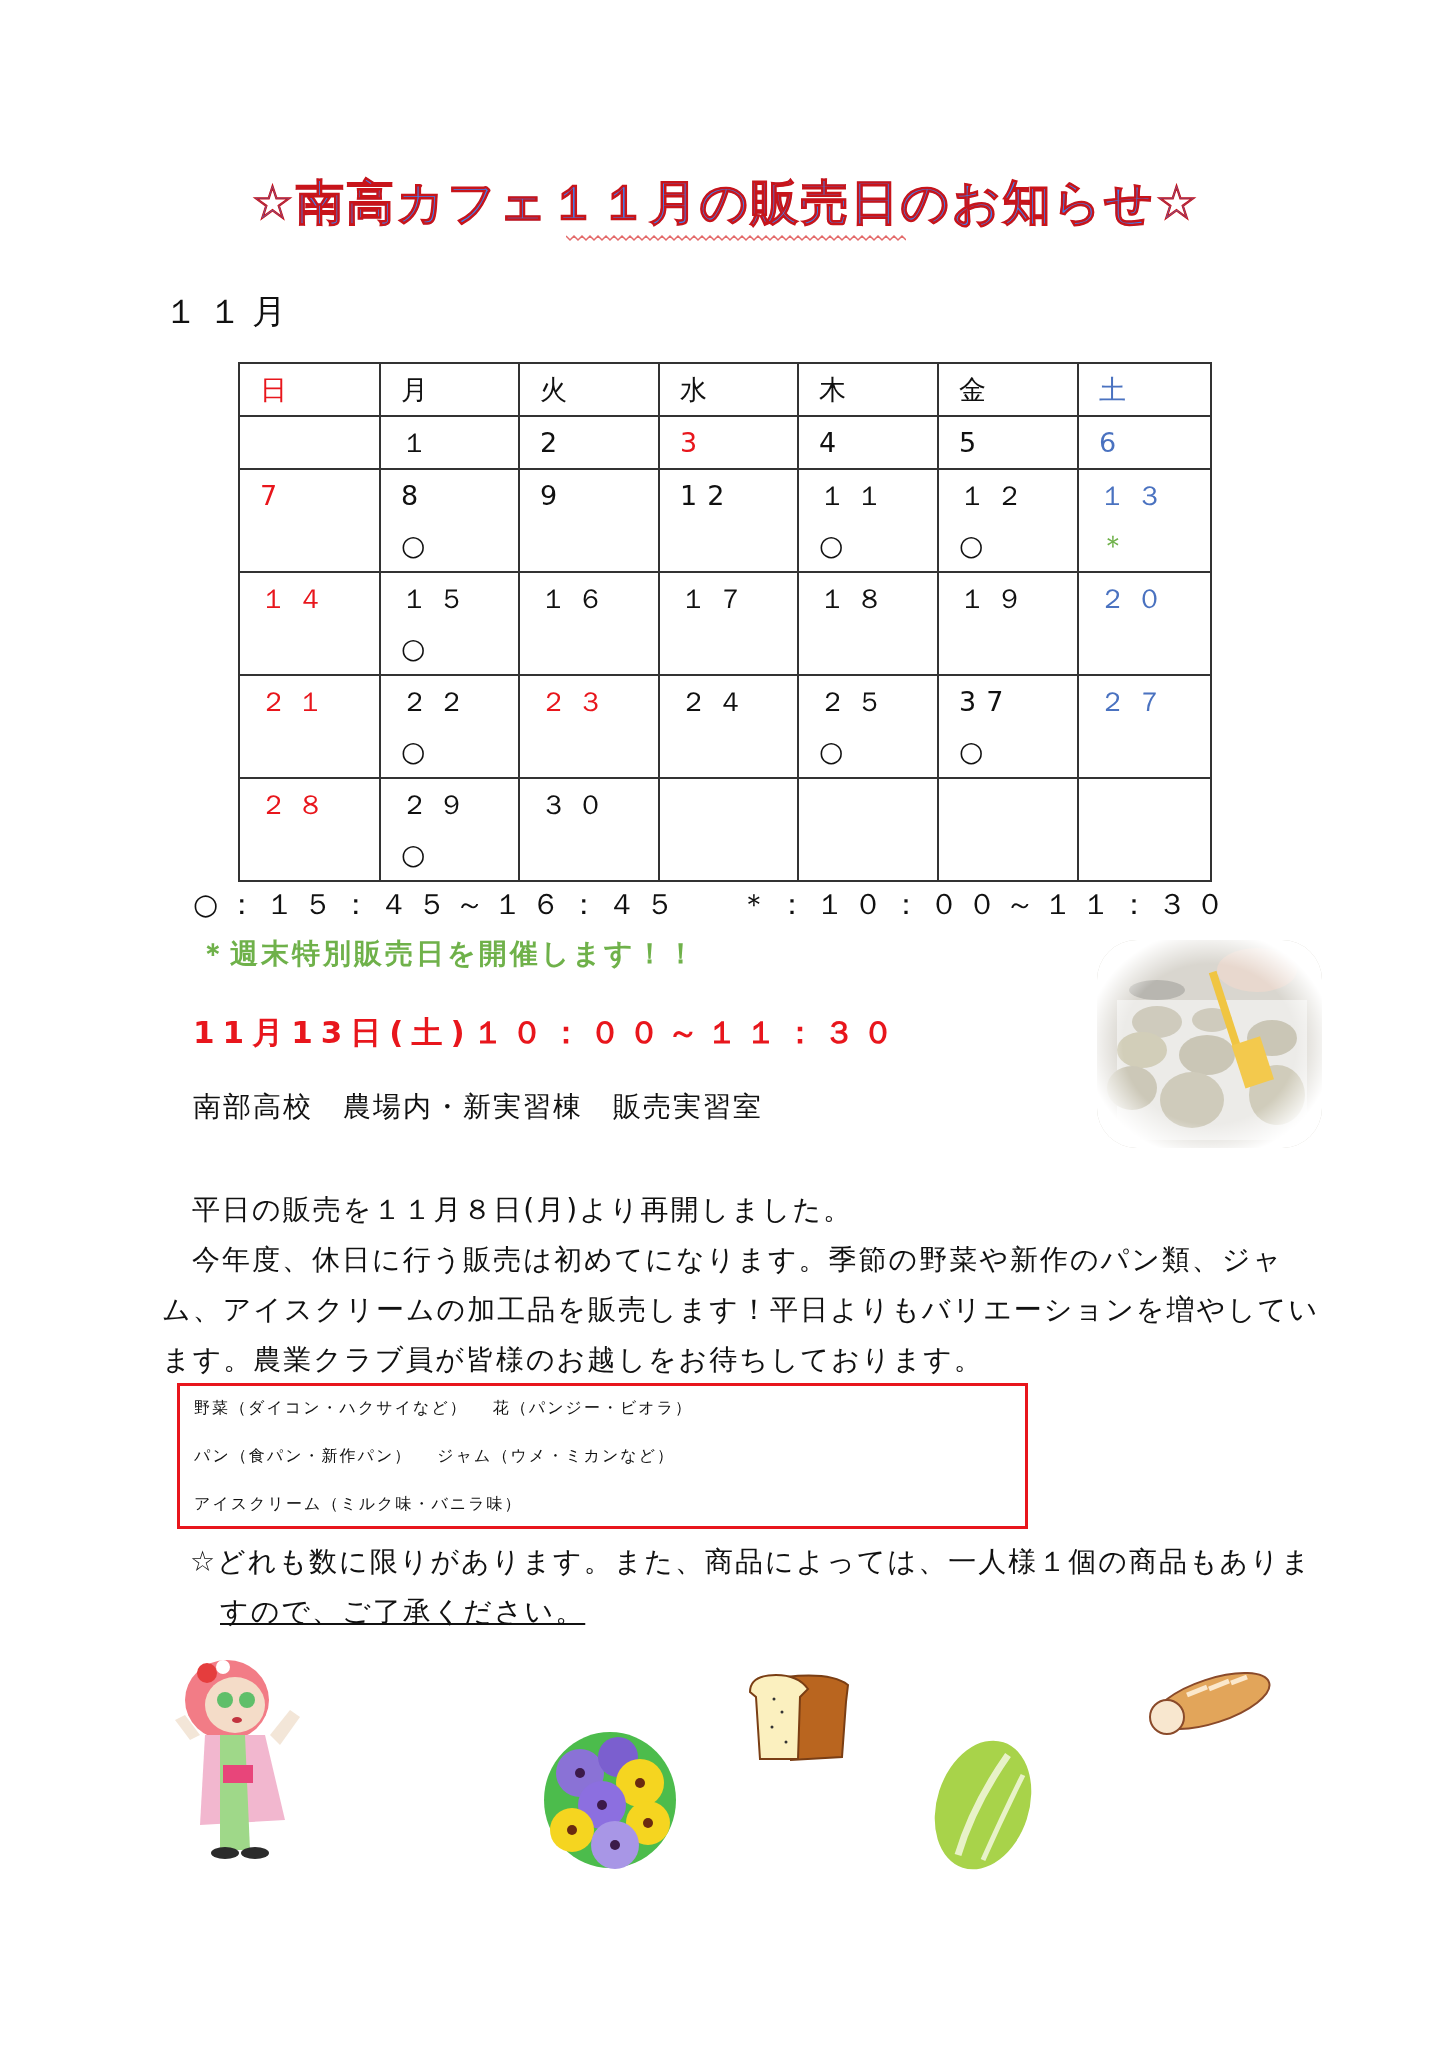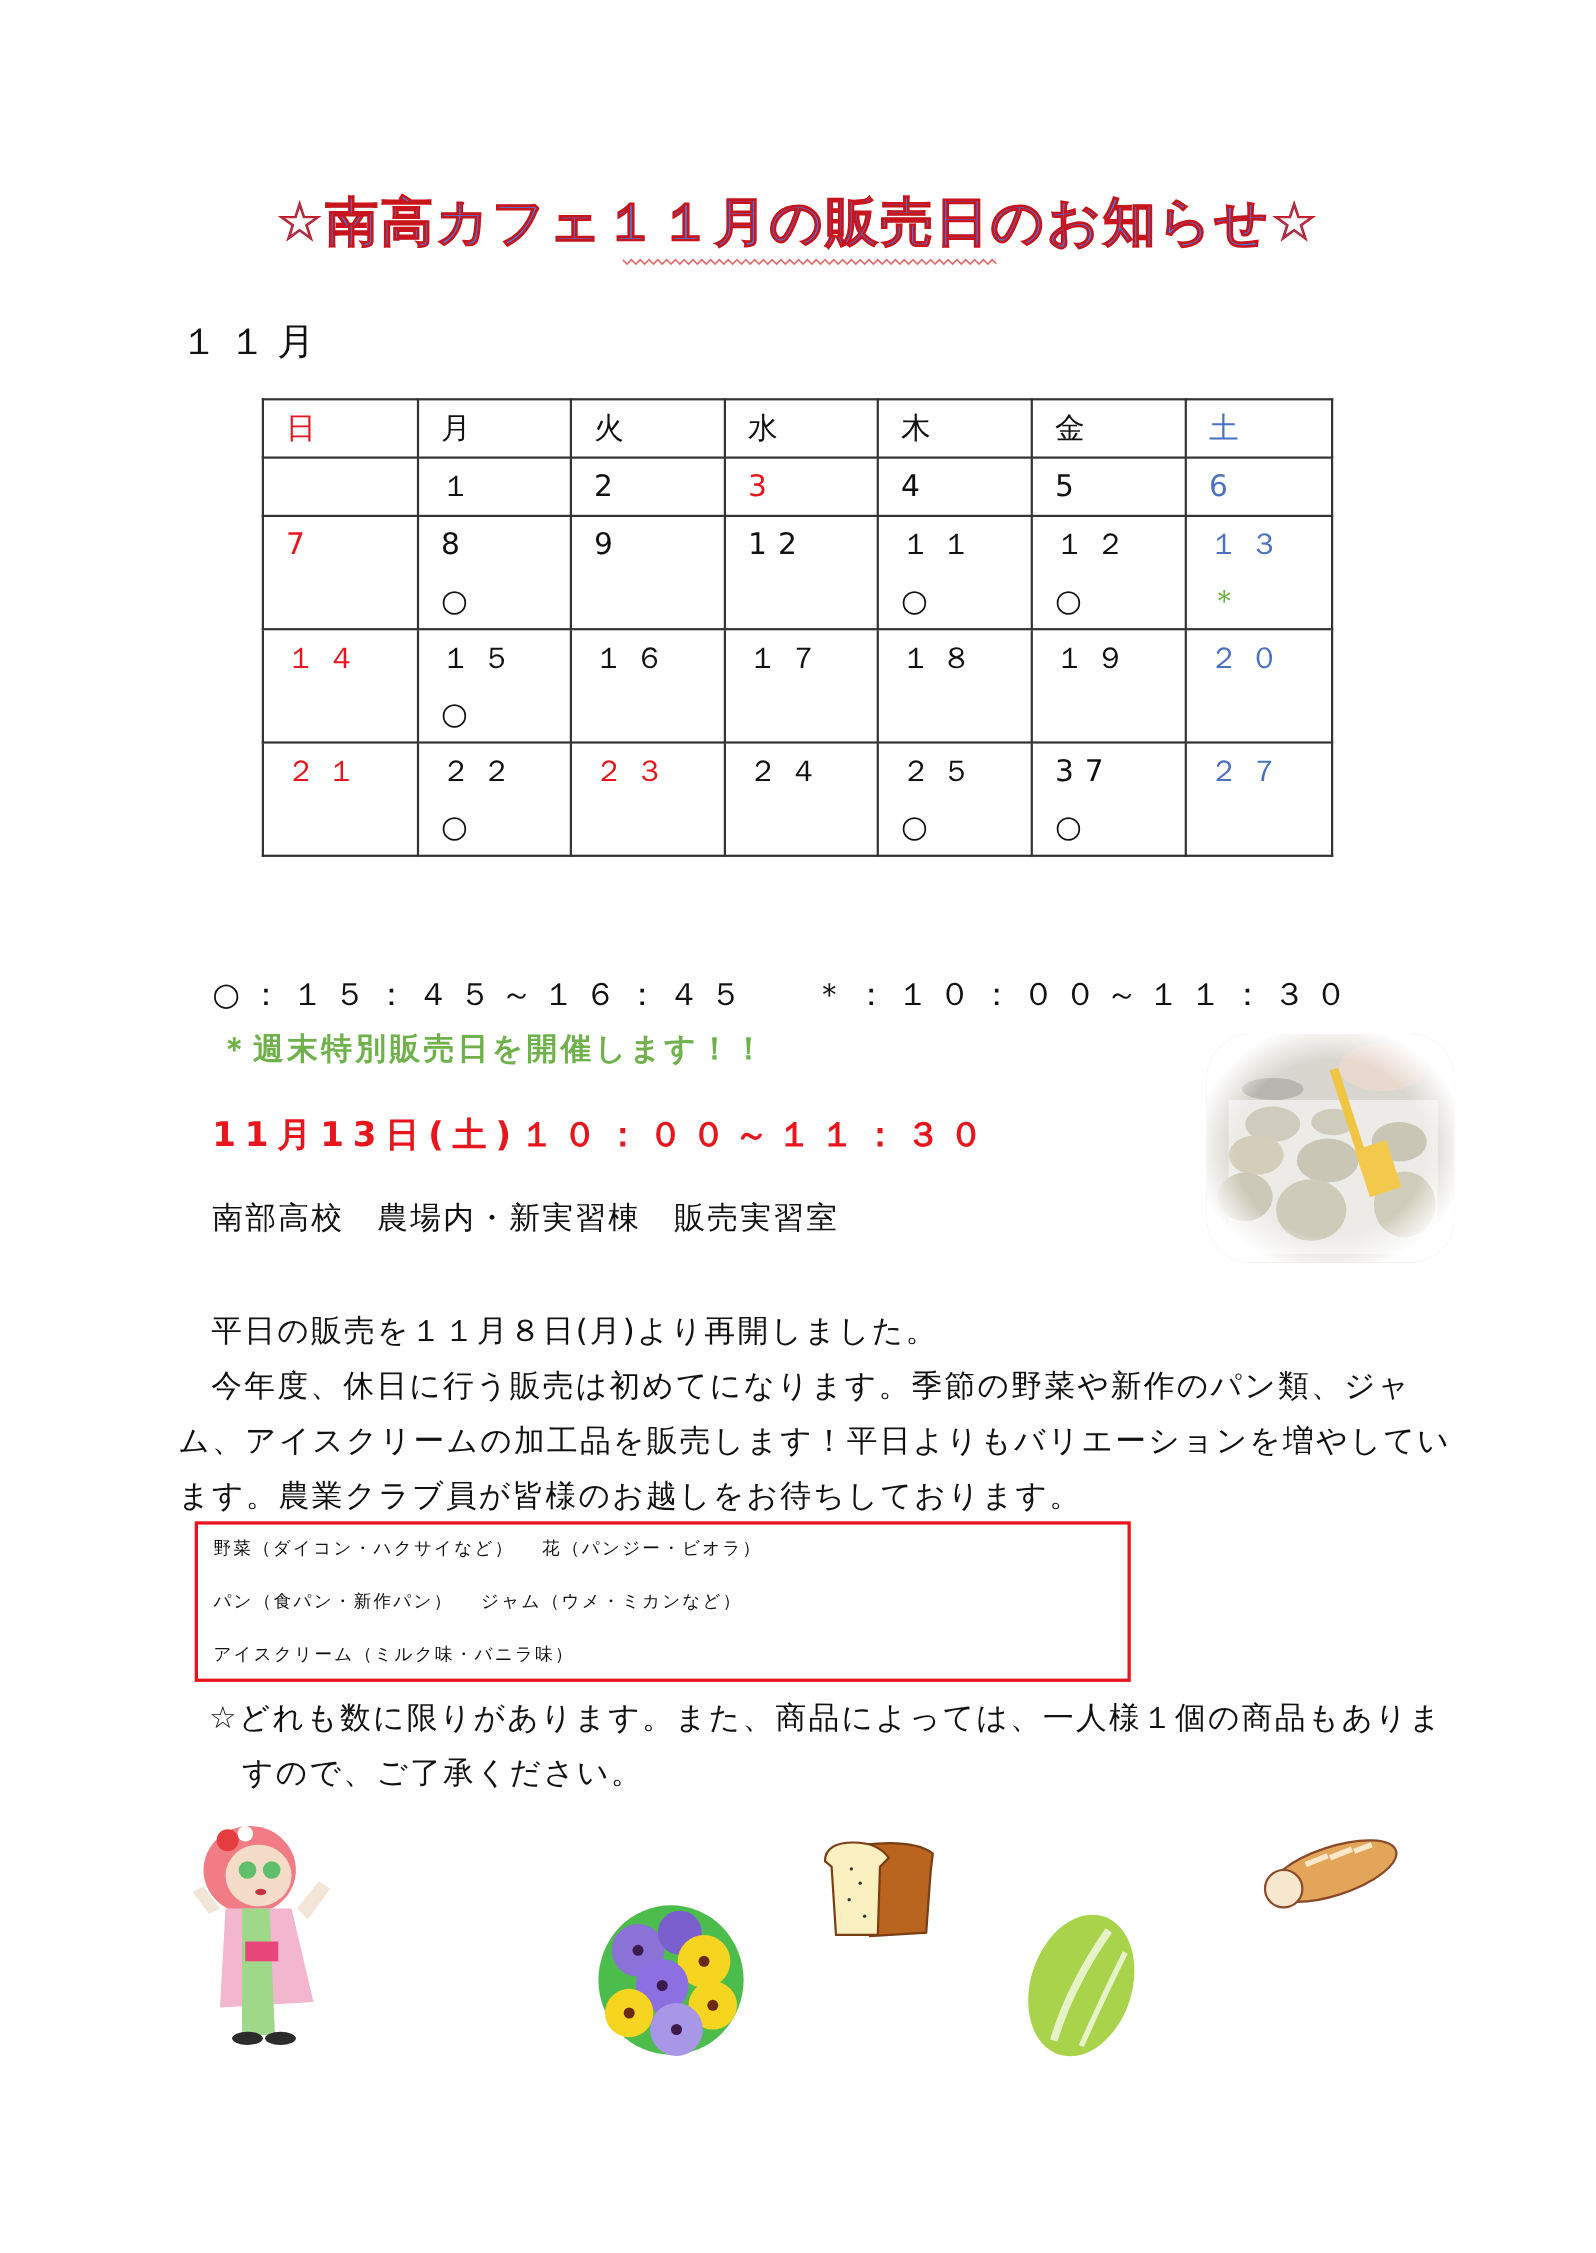--- a/index.html
+++ b/index.html
@@ -36,21 +36,21 @@
            background: radial-gradient(ellipse at center, #e9e6e0 0%, #dcd8d0 60%, #ffffff 100%); }
 
   .para { left: 162px; width: 1180px; font-size: 28px; line-height: 50px; letter-spacing: 2px; }
   .p1 { top: 1185px; text-indent: 30px; }
   .p2 { top: 1235px; text-indent: 30px; }
 
   .product-box { left: 177px; top: 1383px; width: 845px; height: 140px; border: 3px solid #e8161c; }
   .product-line { position: absolute; left: 14px; font-size: 16px; letter-spacing: 2px; line-height: 40px; white-space: pre; }
 
   .note { left: 190px; top: 1537px; width: 1150px; font-size: 28px; letter-spacing: 2px; line-height: 50px; }
-  .note-2 { left: 220px; top: 1587px; font-size: 28px; letter-spacing: 2px; line-height: 50px; }
+  .note-2 { left: 220px; top: 1587px; font-size: 28px; letter-spacing: 2px; line-height: 50px; text-decoration: underline; }
 
   .illus { position: absolute; }
 </style>
 </head>
 <body>
 
 <div class="abs title">☆南高カフェ１１月の販売日のお知らせ☆</div>
 <svg class="abs title-underline" viewBox="0 0 340 8" preserveAspectRatio="none">
   <polyline fill="none" stroke="#e36a6a" stroke-width="1.5" points="0,2 4,6 8,2 12,6 16,2 20,6 24,2 28,6 32,2 36,6 40,2 44,6 48,2 52,6 56,2 60,6 64,2 68,6 72,2 76,6 80,2 84,6 88,2 92,6 96,2 100,6 104,2 108,6 112,2 116,6 120,2 124,6 128,2 132,6 136,2 140,6 144,2 148,6 152,2 156,6 160,2 164,6 168,2 172,6 176,2 180,6 184,2 188,6 192,2 196,6 200,2 204,6 208,2 212,6 216,2 220,6 224,2 228,6 232,2 236,6 240,2 244,6 248,2 252,6 256,2 260,6 264,2 268,6 272,2 276,6 280,2 284,6 288,2 292,6 296,2 300,6 304,2 308,6 312,2 316,6 320,2 324,6 328,2 332,6 336,2 340,6"></polyline>
 </svg>
@@ -105,20 +105,29 @@
     <td class="blue"><span>２０</span></td>
   </tr>
   <tr class="tall">
     <td class="red"><span>２１</span></td>
     <td><span>２２</span><span class="mark">○</span></td>
     <td class="red"><span>２３</span></td>
     <td><span>２４</span></td>
     <td><span>２５</span><span class="mark">○</span></td>
     <td><span>37</span><span class="mark">○</span></td>
     <td class="blue"><span>２７</span></td>
+  </tr>
+  <tr class="tall">
+    <td class="red"><span>２８</span></td>
+    <td><span>２９</span><span class="mark">○</span></td>
+    <td><span>３０</span></td>
+    <td></td>
+    <td></td>
+    <td></td>
+    <td></td>
   </tr>
 </tbody>
   </table>
 
 <div class="abs legend-line">○：１５：４５～１６：４５　 ＊：１０：００～１１：３０</div>
 <div class="abs weekend-note">＊週末特別販売日を開催します！！</div>
 <div class="abs special-date">11月13日(土)１０：００～１１：３０</div>
 <div class="abs venue">南部高校　農場内・新実習棟　販売実習室</div>
 
 <div class="abs photo">

